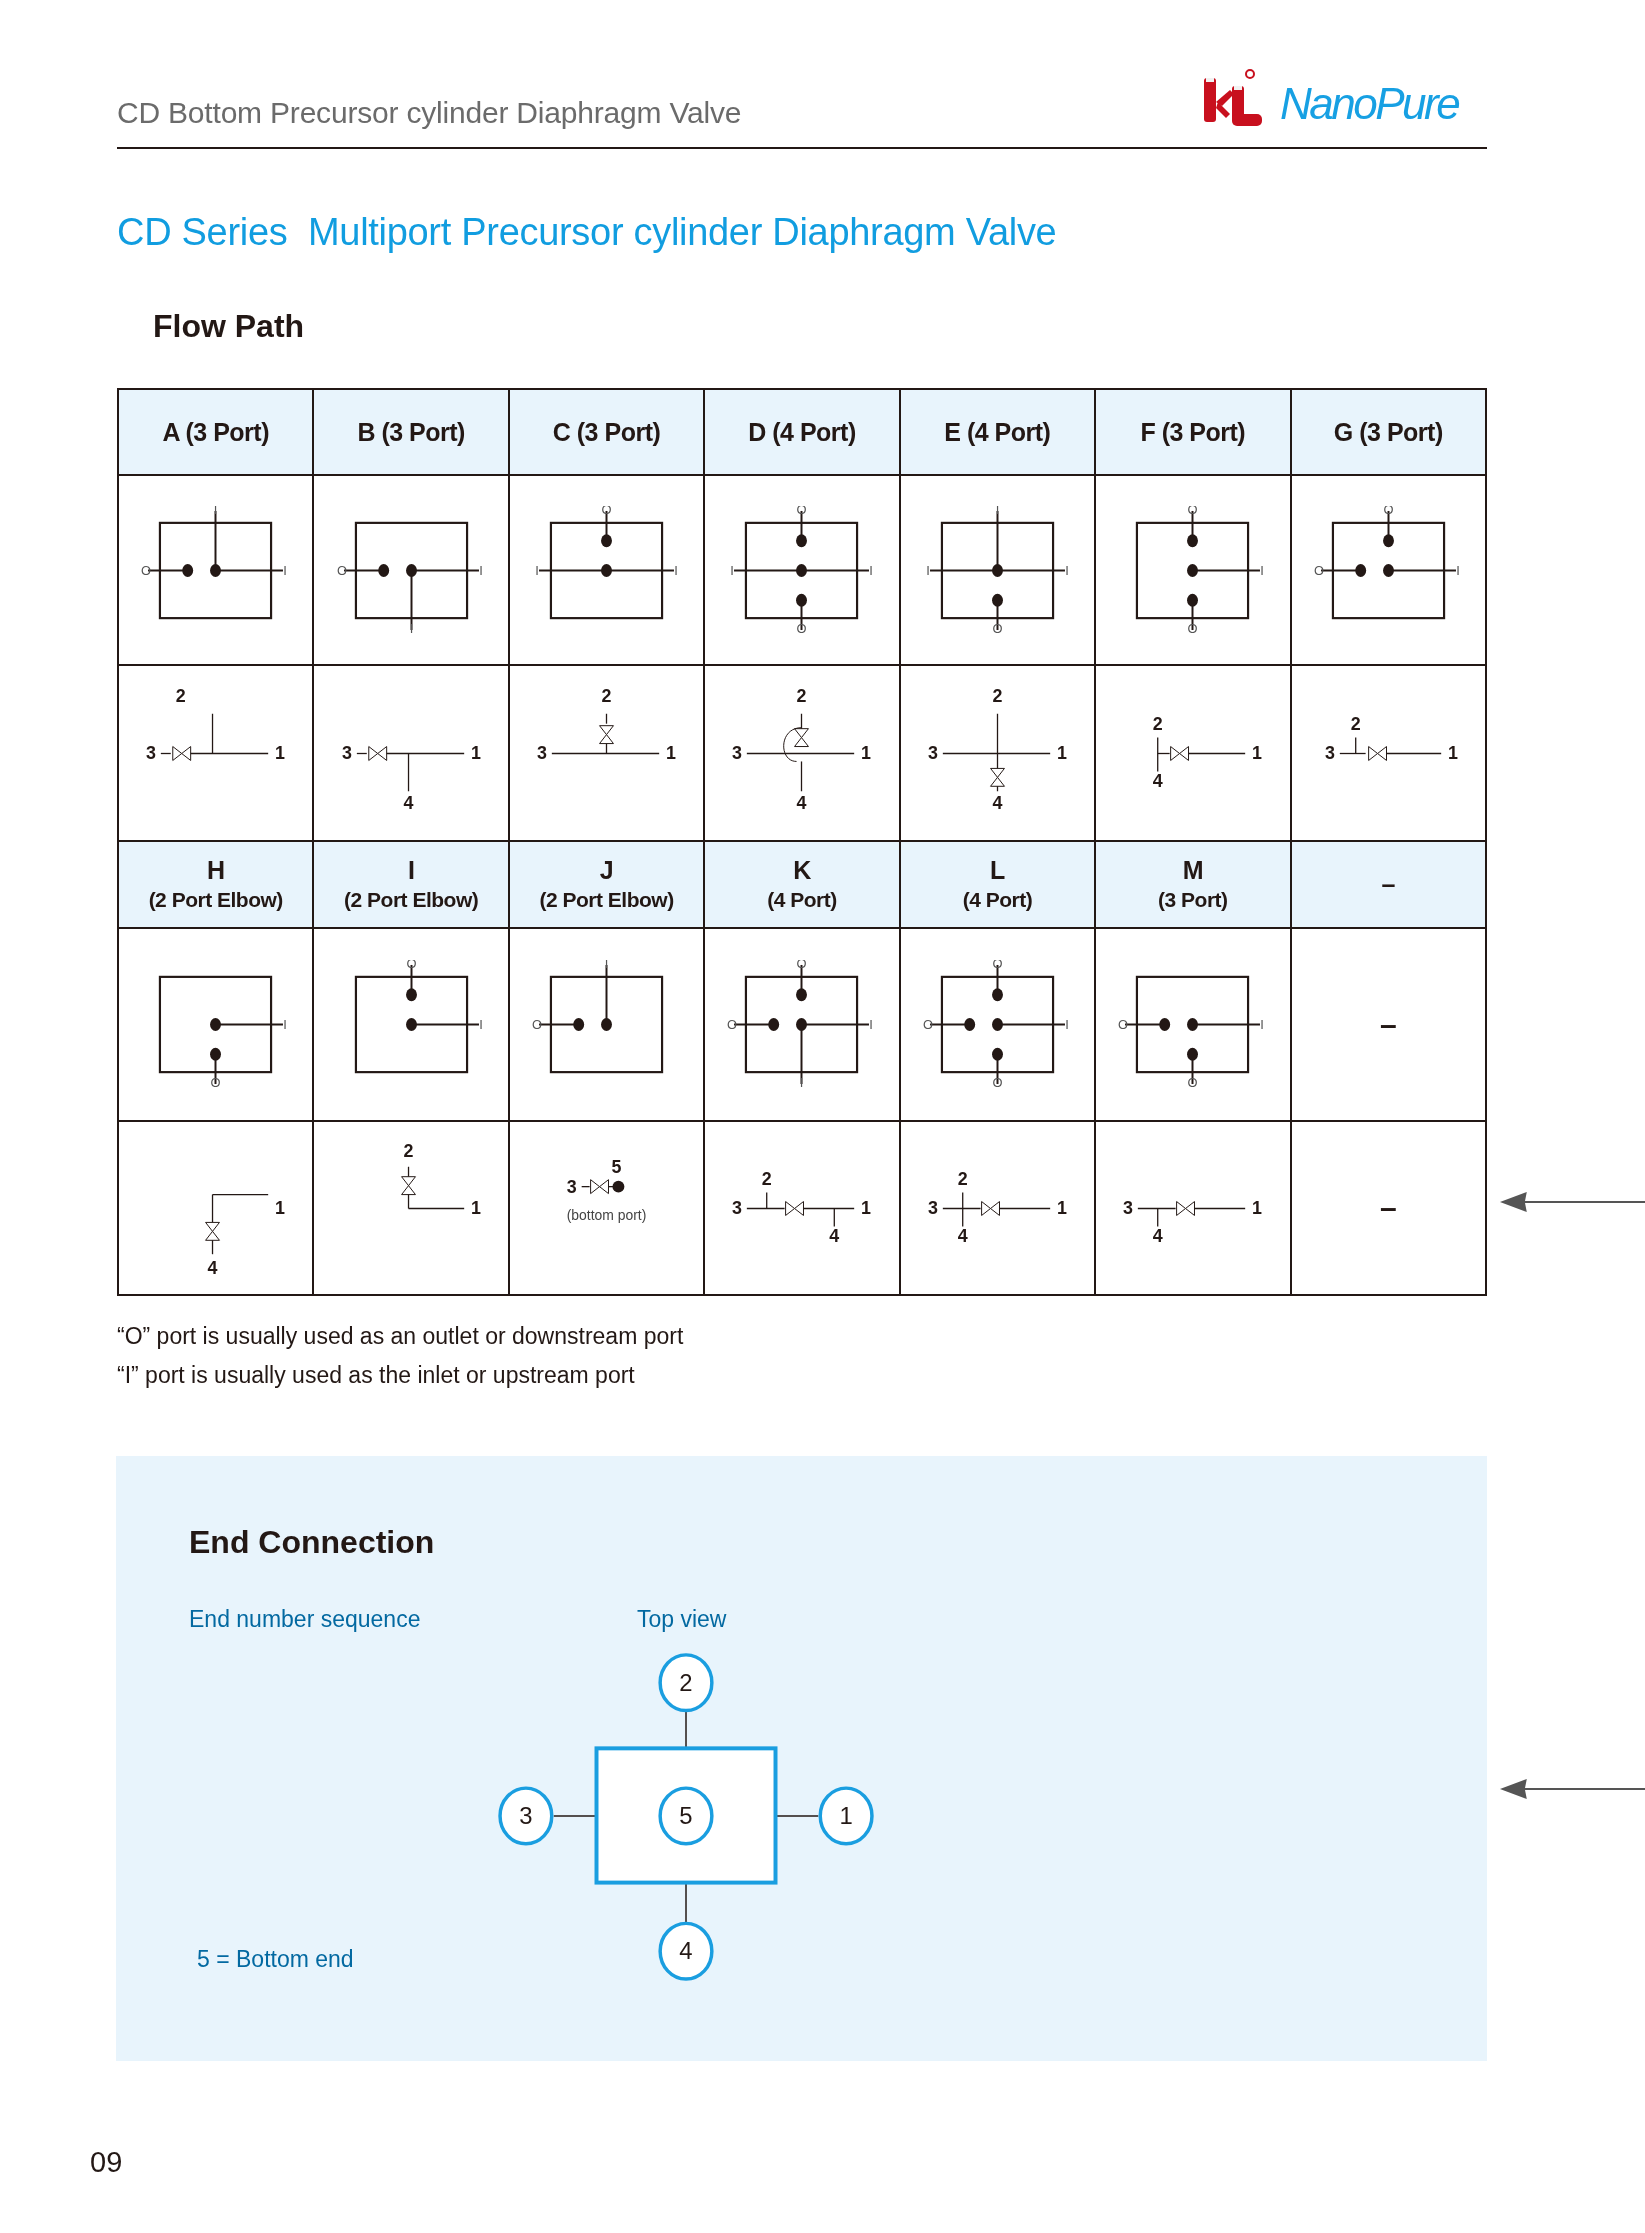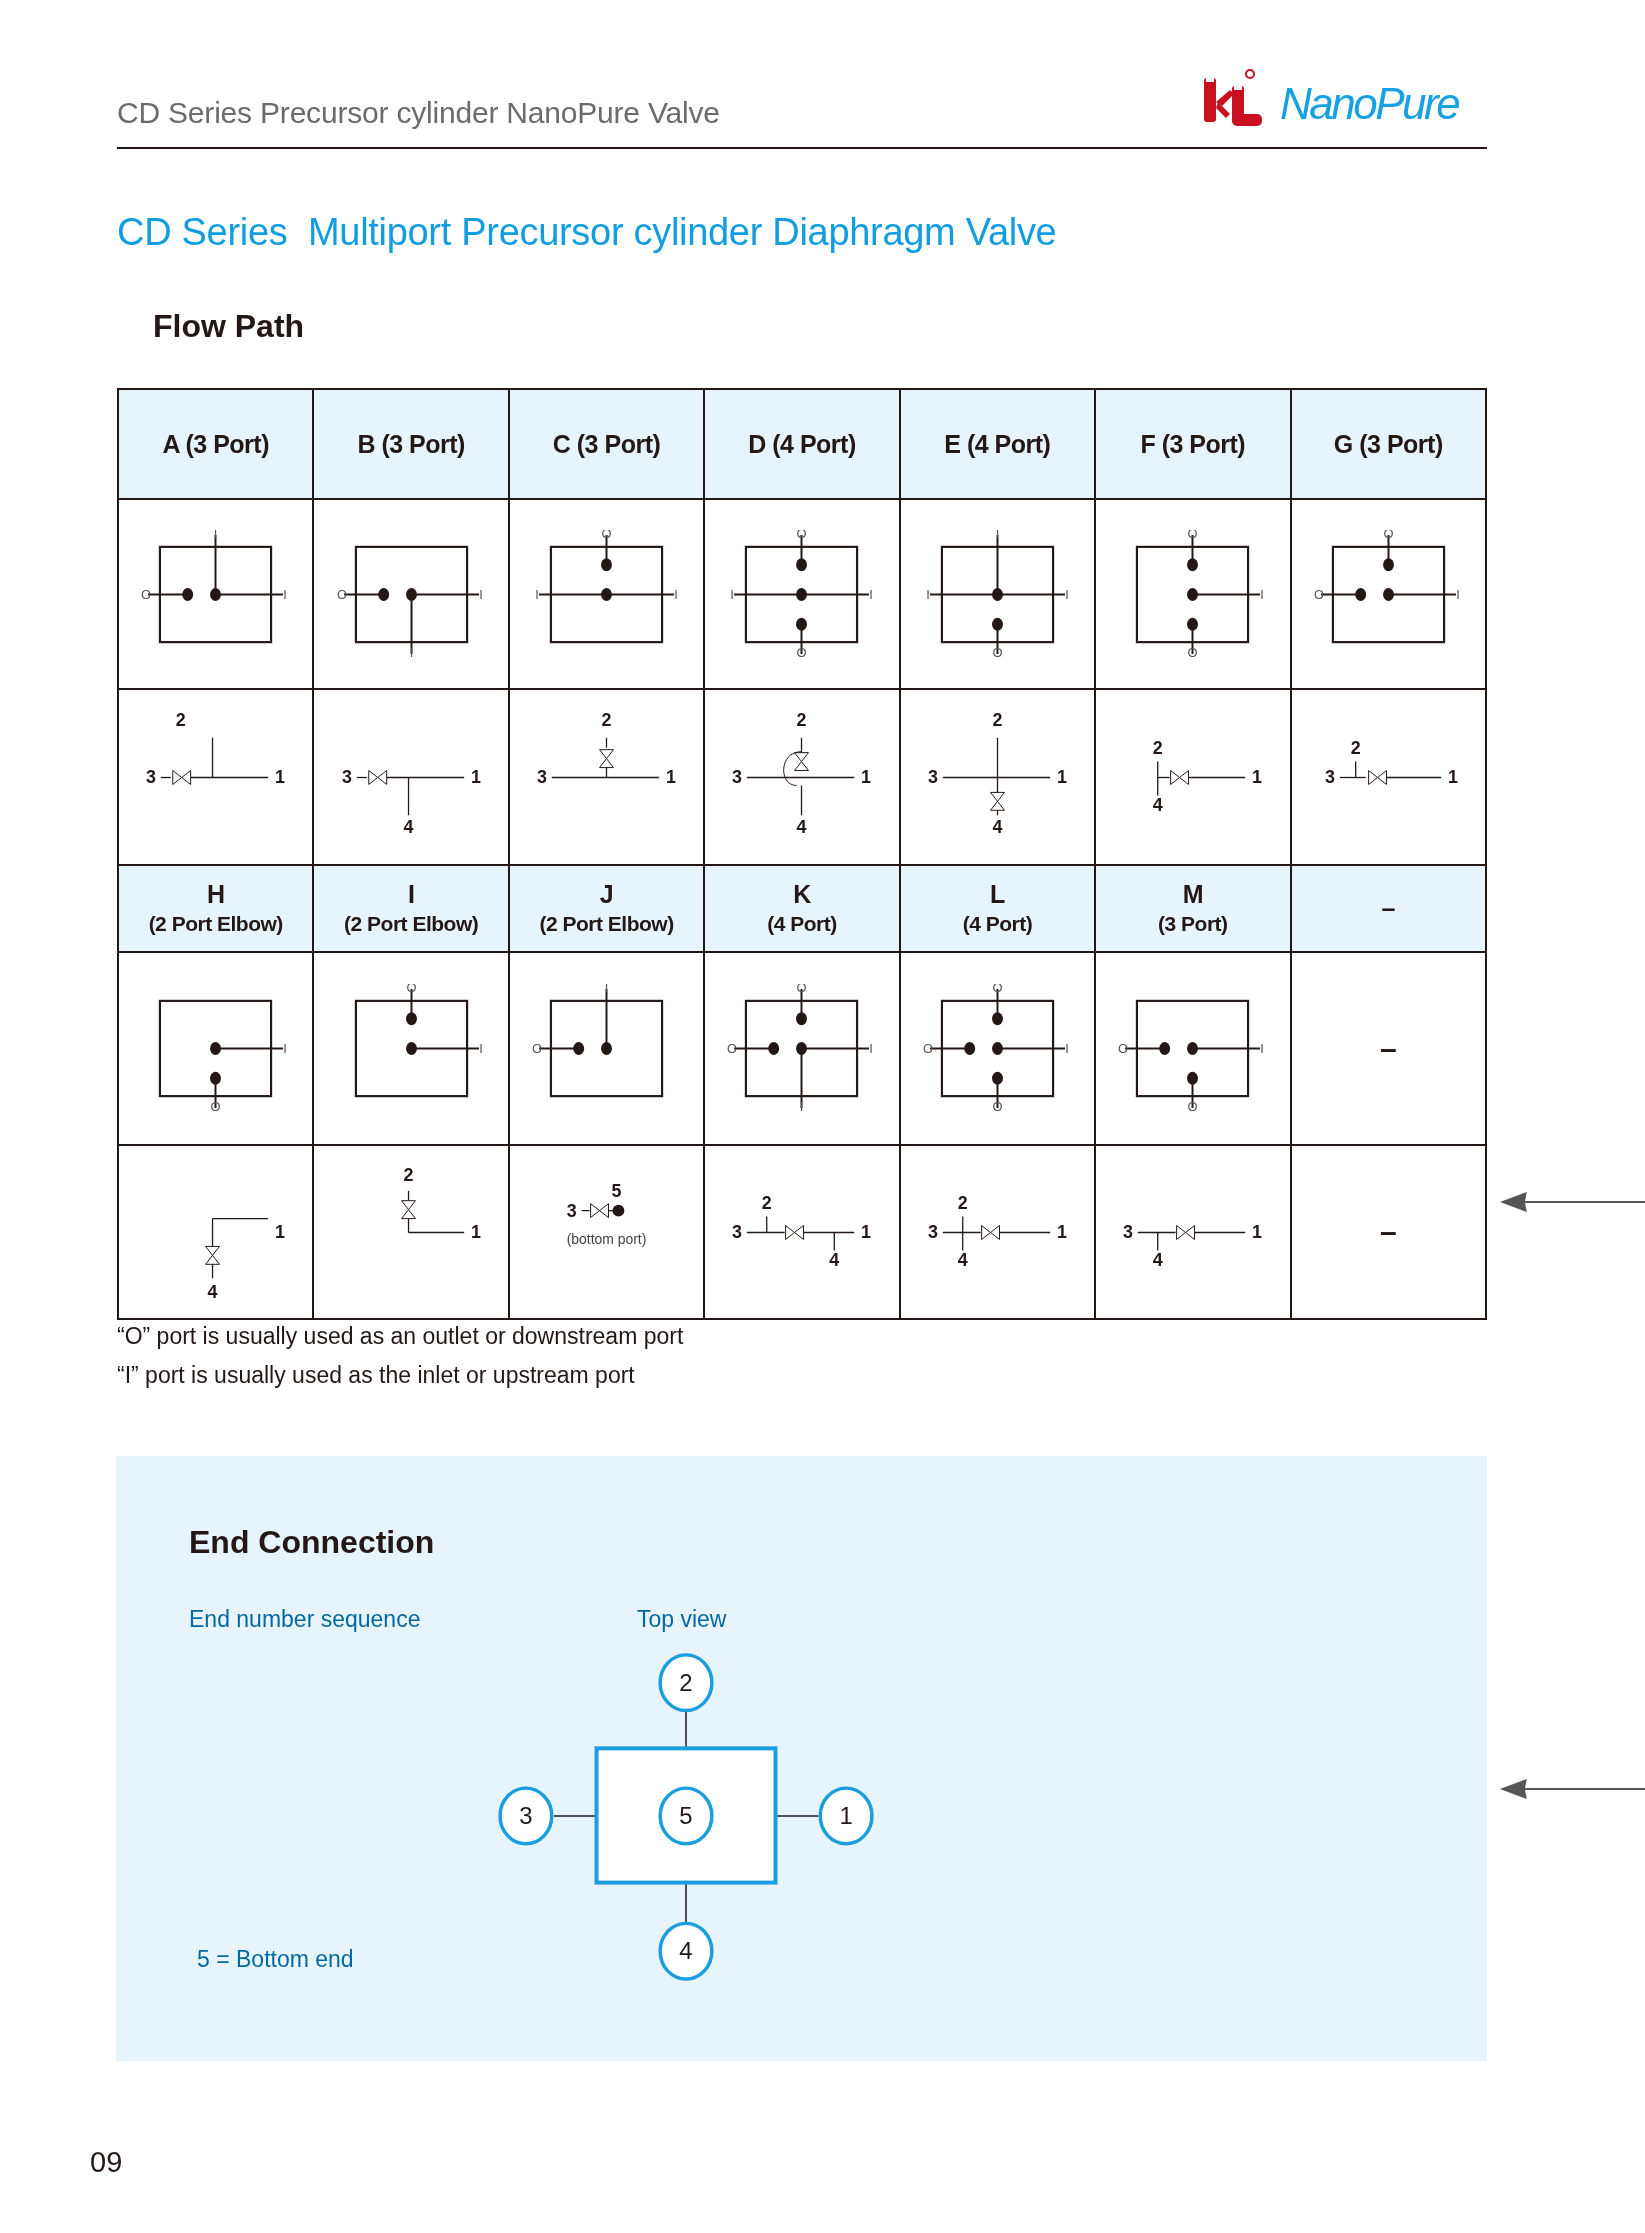--- a/index.html
+++ b/index.html
@@ -35,21 +35,21 @@
     width: 1370px; border-collapse: collapse; table-layout: fixed;
   }
   table.flow td {
     border: 2px solid #231815; text-align: center; vertical-align: middle;
     padding: 0;
   }
   table.flow td.hdr {
     background: #e8f4fc; font-weight: bold; font-size: 25px; line-height: 29px;
     letter-spacing: -0.5px;
   }
-  .row-hdr1 td { height: 110px; }
+  .row-hdr1 td { height: 86px; }
   .row-diag1 td { height: 190px; }
   .row-sym1 td { height: 176px; }
   .row-hdr2 td { height: 87px; }
   .row-diag2 td { height: 193px; }
   .row-sym2 td { height: 174px; }
   td svg { display: block; margin: 0 auto; }
   .dash-cell { font-size: 30px; font-weight: bold; }
 
   .note { position: absolute; left: 117px; font-size: 23px; color: #231815; }
 
@@ -62,21 +62,21 @@
 
   .end-diagram { position: absolute; left: 478px; top: 1632px; }
 
   .page-no { position: absolute; left: 90px; top: 2146px; font-size: 29px; color: #231815; }
 
   .side-arrow { position: absolute; left: 1497px; width: 148px; height: 24px; }
 </style>
 </head>
 <body>
 
-<div class="running-head">CD Series Precursor cylinder NanoPure Valve</div>
+<div class="running-head">CD Bottom Precursor cylinder Diaphragm Valve</div>
 <div class="logo">
   <svg width="80" height="66" viewBox="0 0 80 66" style="position:absolute;left:0;top:0">
     <rect x="4" y="10" width="12" height="44" rx="3" fill="#c8101e"></rect>
     <rect x="6" y="10" width="8" height="4" fill="#f2f2f2"></rect>
     <path d="M16 34 L30 22 L34 26 L22 38 Z" fill="#c8101e"></path>
     <path d="M18 34 L30 46 L26 50 L16 40 Z" fill="#c8101e"></path>
     <rect x="32" y="18" width="12" height="36" rx="3" fill="#c8101e"></rect>
     <rect x="34" y="18" width="8" height="4" fill="#f2f2f2"></rect>
     <rect x="32" y="46" width="30" height="12" rx="5" fill="#c8101e"></rect>
     <circle cx="50" cy="6" r="4" fill="none" stroke="#c8101e" stroke-width="2"></circle>

